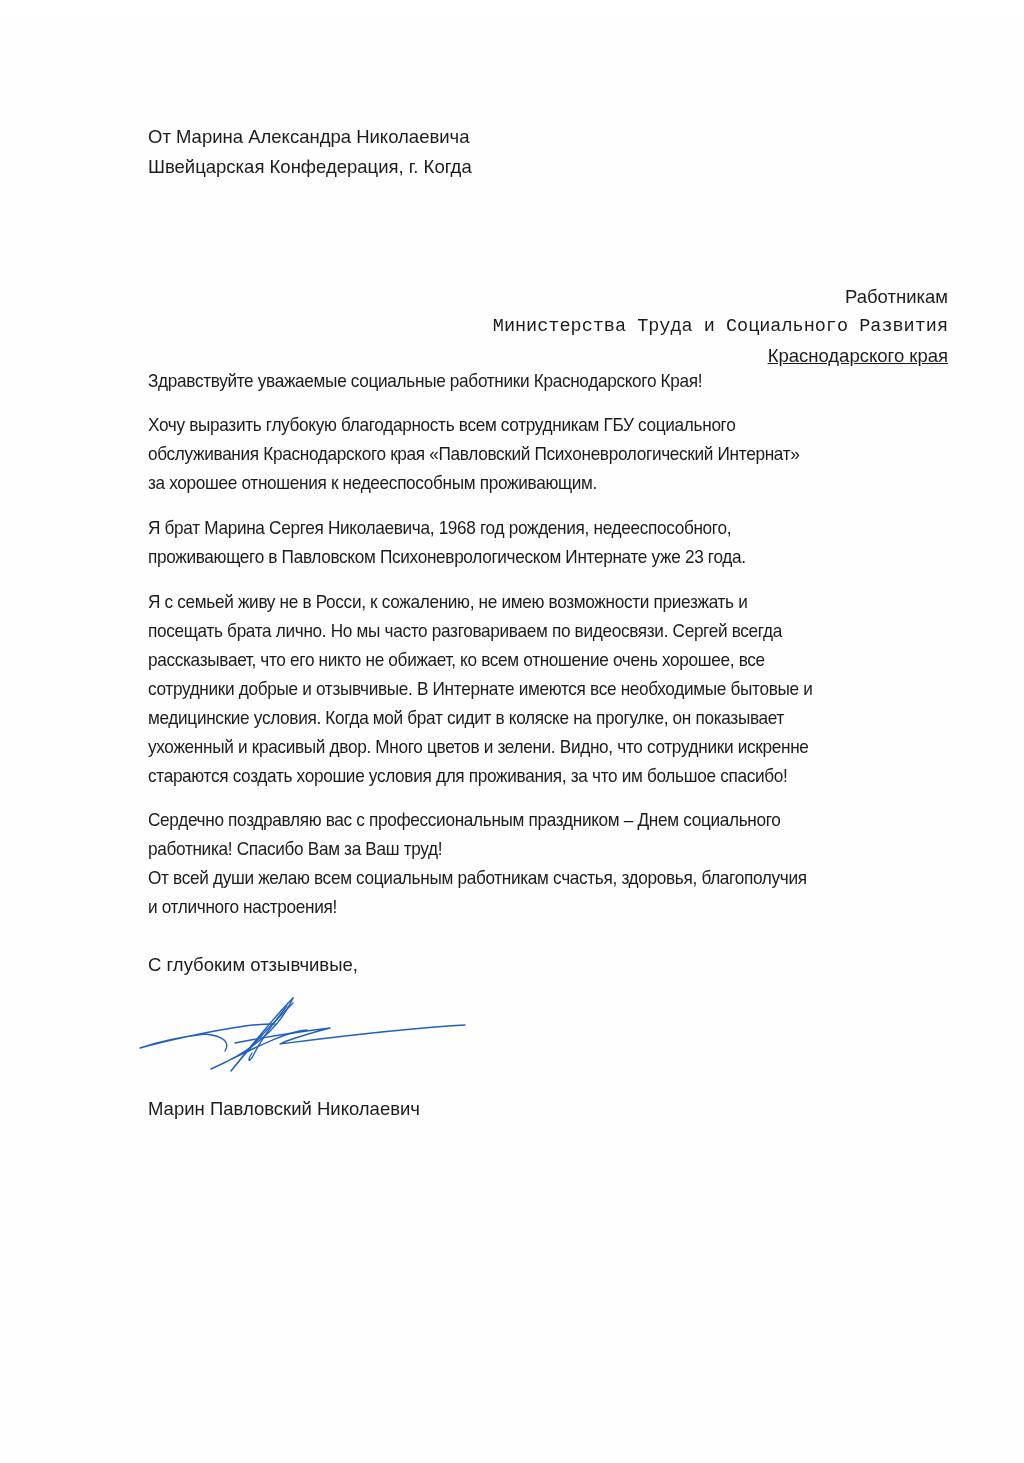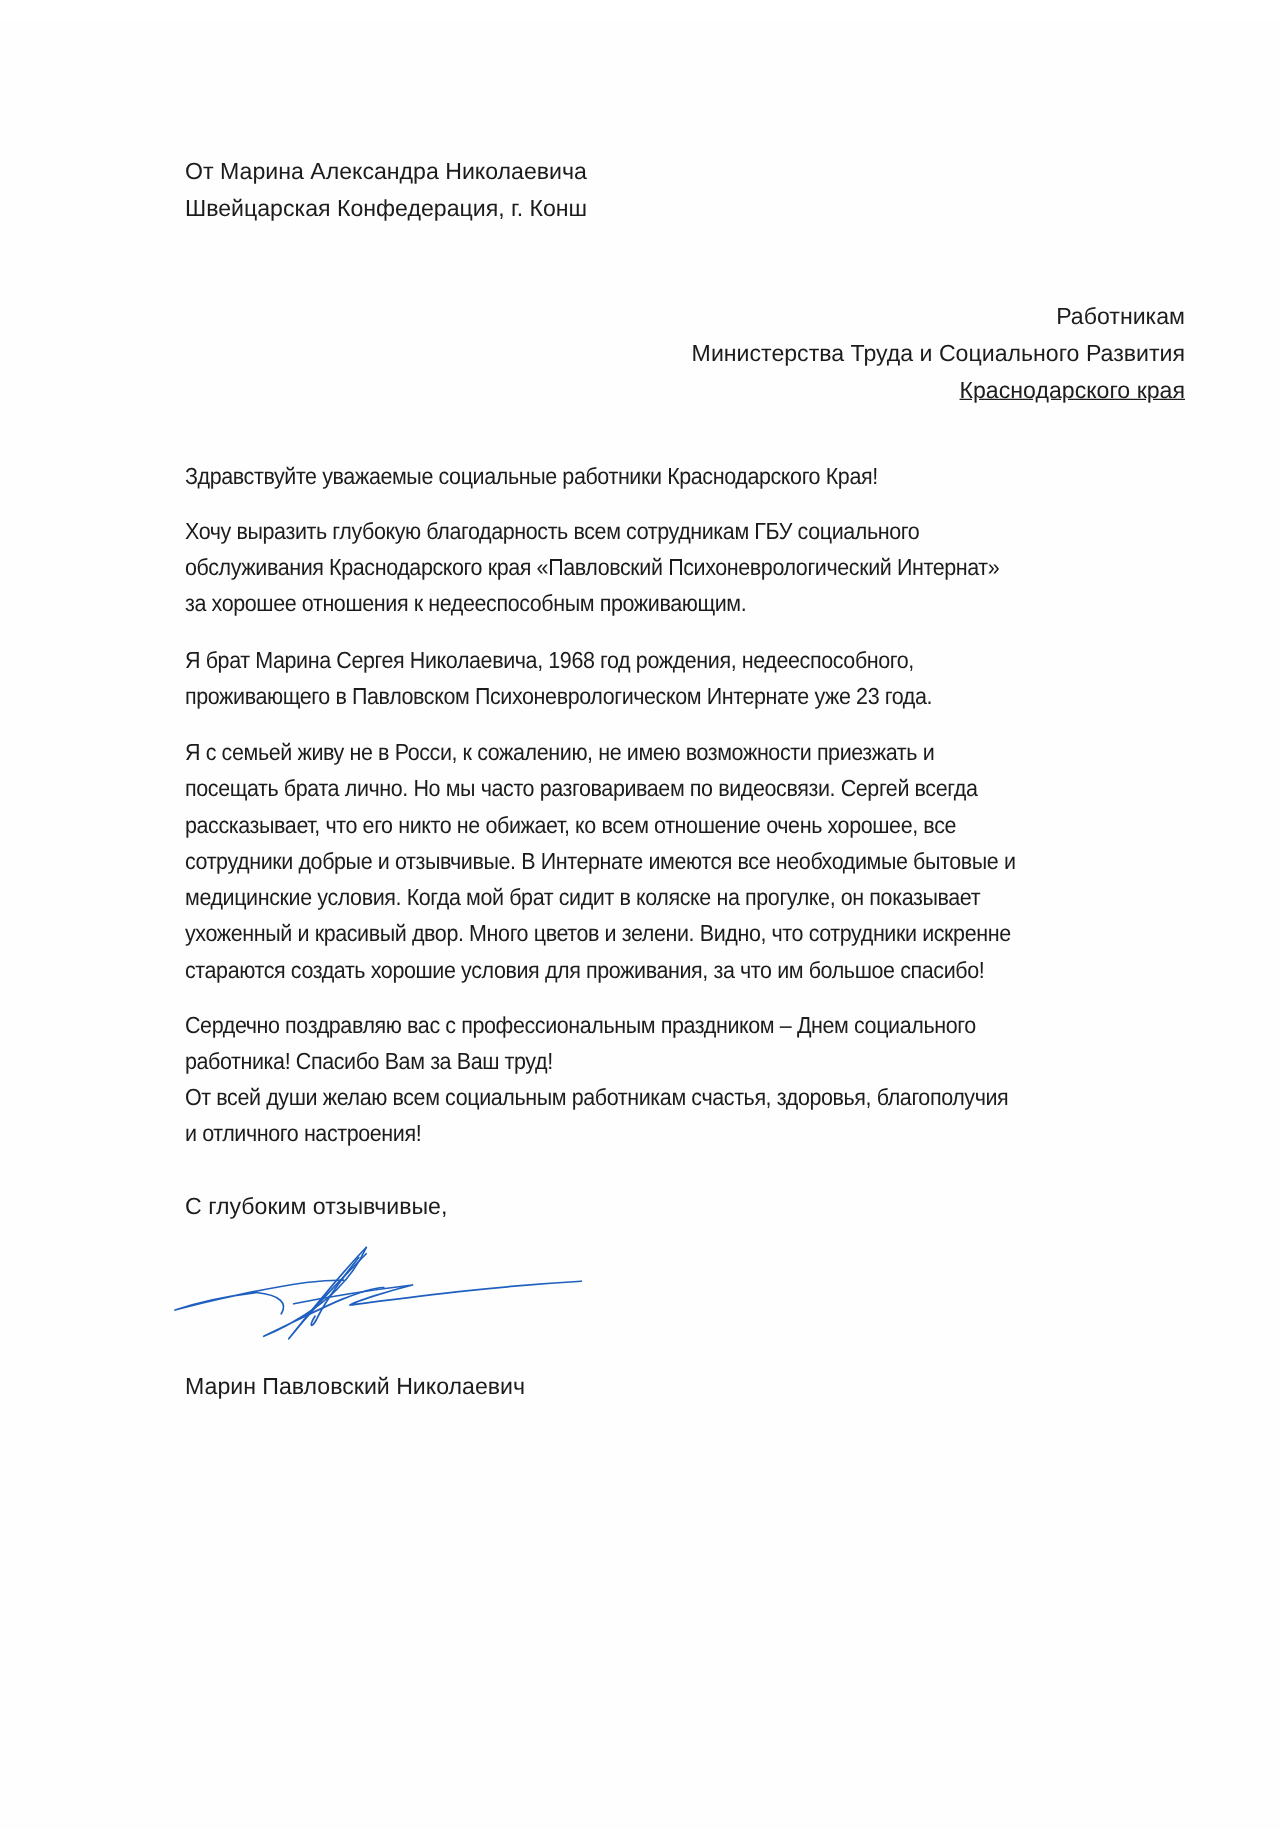--- a/index.html
+++ b/index.html
@@ -22,21 +22,21 @@
       background: #fefefe;
     }
     .line {
       position: absolute;
       white-space: nowrap;
       font-size: 18.5px;
       line-height: 24px;
       letter-spacing: 0px;
     }
     .sender { left: 148px; }
-    .recipient { right: 76px; text-align: right; }
+    .recipient { right: 76px; text-align: right; margin-top: 44px; }
     .body-text {
       left: 148px;
       font-size: 18.5px;
       letter-spacing: -0.35px;
       transform: scaleX(0.93);
       transform-origin: left center;
     }
     .signature-svg {
       position: absolute;
       left: 135px;
@@ -45,24 +45,24 @@
       height: 95px;
     }
     .signer { left: 148px; }
   </style>
 </head>
 <body>
 
 <div class="page">
 
   <div class="line sender" style="top:109px;">От Марина Александра Николаевича</div>
-  <div class="line sender" style="top:139px;">Швейцарская Конфедерация, г. Конш</div>
+  <div class="line sender" style="top:139px;">Швейцарская Конфедерация, г. Когда</div>
 
   <div class="line recipient" style="top:225px;">Работникам</div>
-  <div class="line recipient" style="top:255px;">Министерства Труда и Социального Развития</div>
+  <div class="line recipient" style="top:255px;font-family:Liberation Mono, monospace;">Министерства Труда и Социального Развития</div>
   <div class="line recipient" style="top:284px;text-decoration:underline;">Краснодарского края</div>
 
   <div class="line body-text" style="top:353px;">Здравствуйте уважаемые социальные работники Краснодарского Края!</div>
 
   <div class="line body-text" style="top:397px;">Хочу выразить глубокую благодарность всем сотрудникам ГБУ социального</div>
   <div class="line body-text" style="top:426px;">обслуживания Краснодарского края «Павловский Психоневрологический Интернат»</div>
   <div class="line body-text" style="top:455px;">за хорошее отношения к недееспособным проживающим.</div>
 
   <div class="line body-text" style="top:500px;">Я брат Марина Сергея Николаевича, 1968 год рождения, недееспособного,</div>
   <div class="line body-text" style="top:529px;">проживающего в Павловском Психоневрологическом Интернате уже 23 года.</div>

